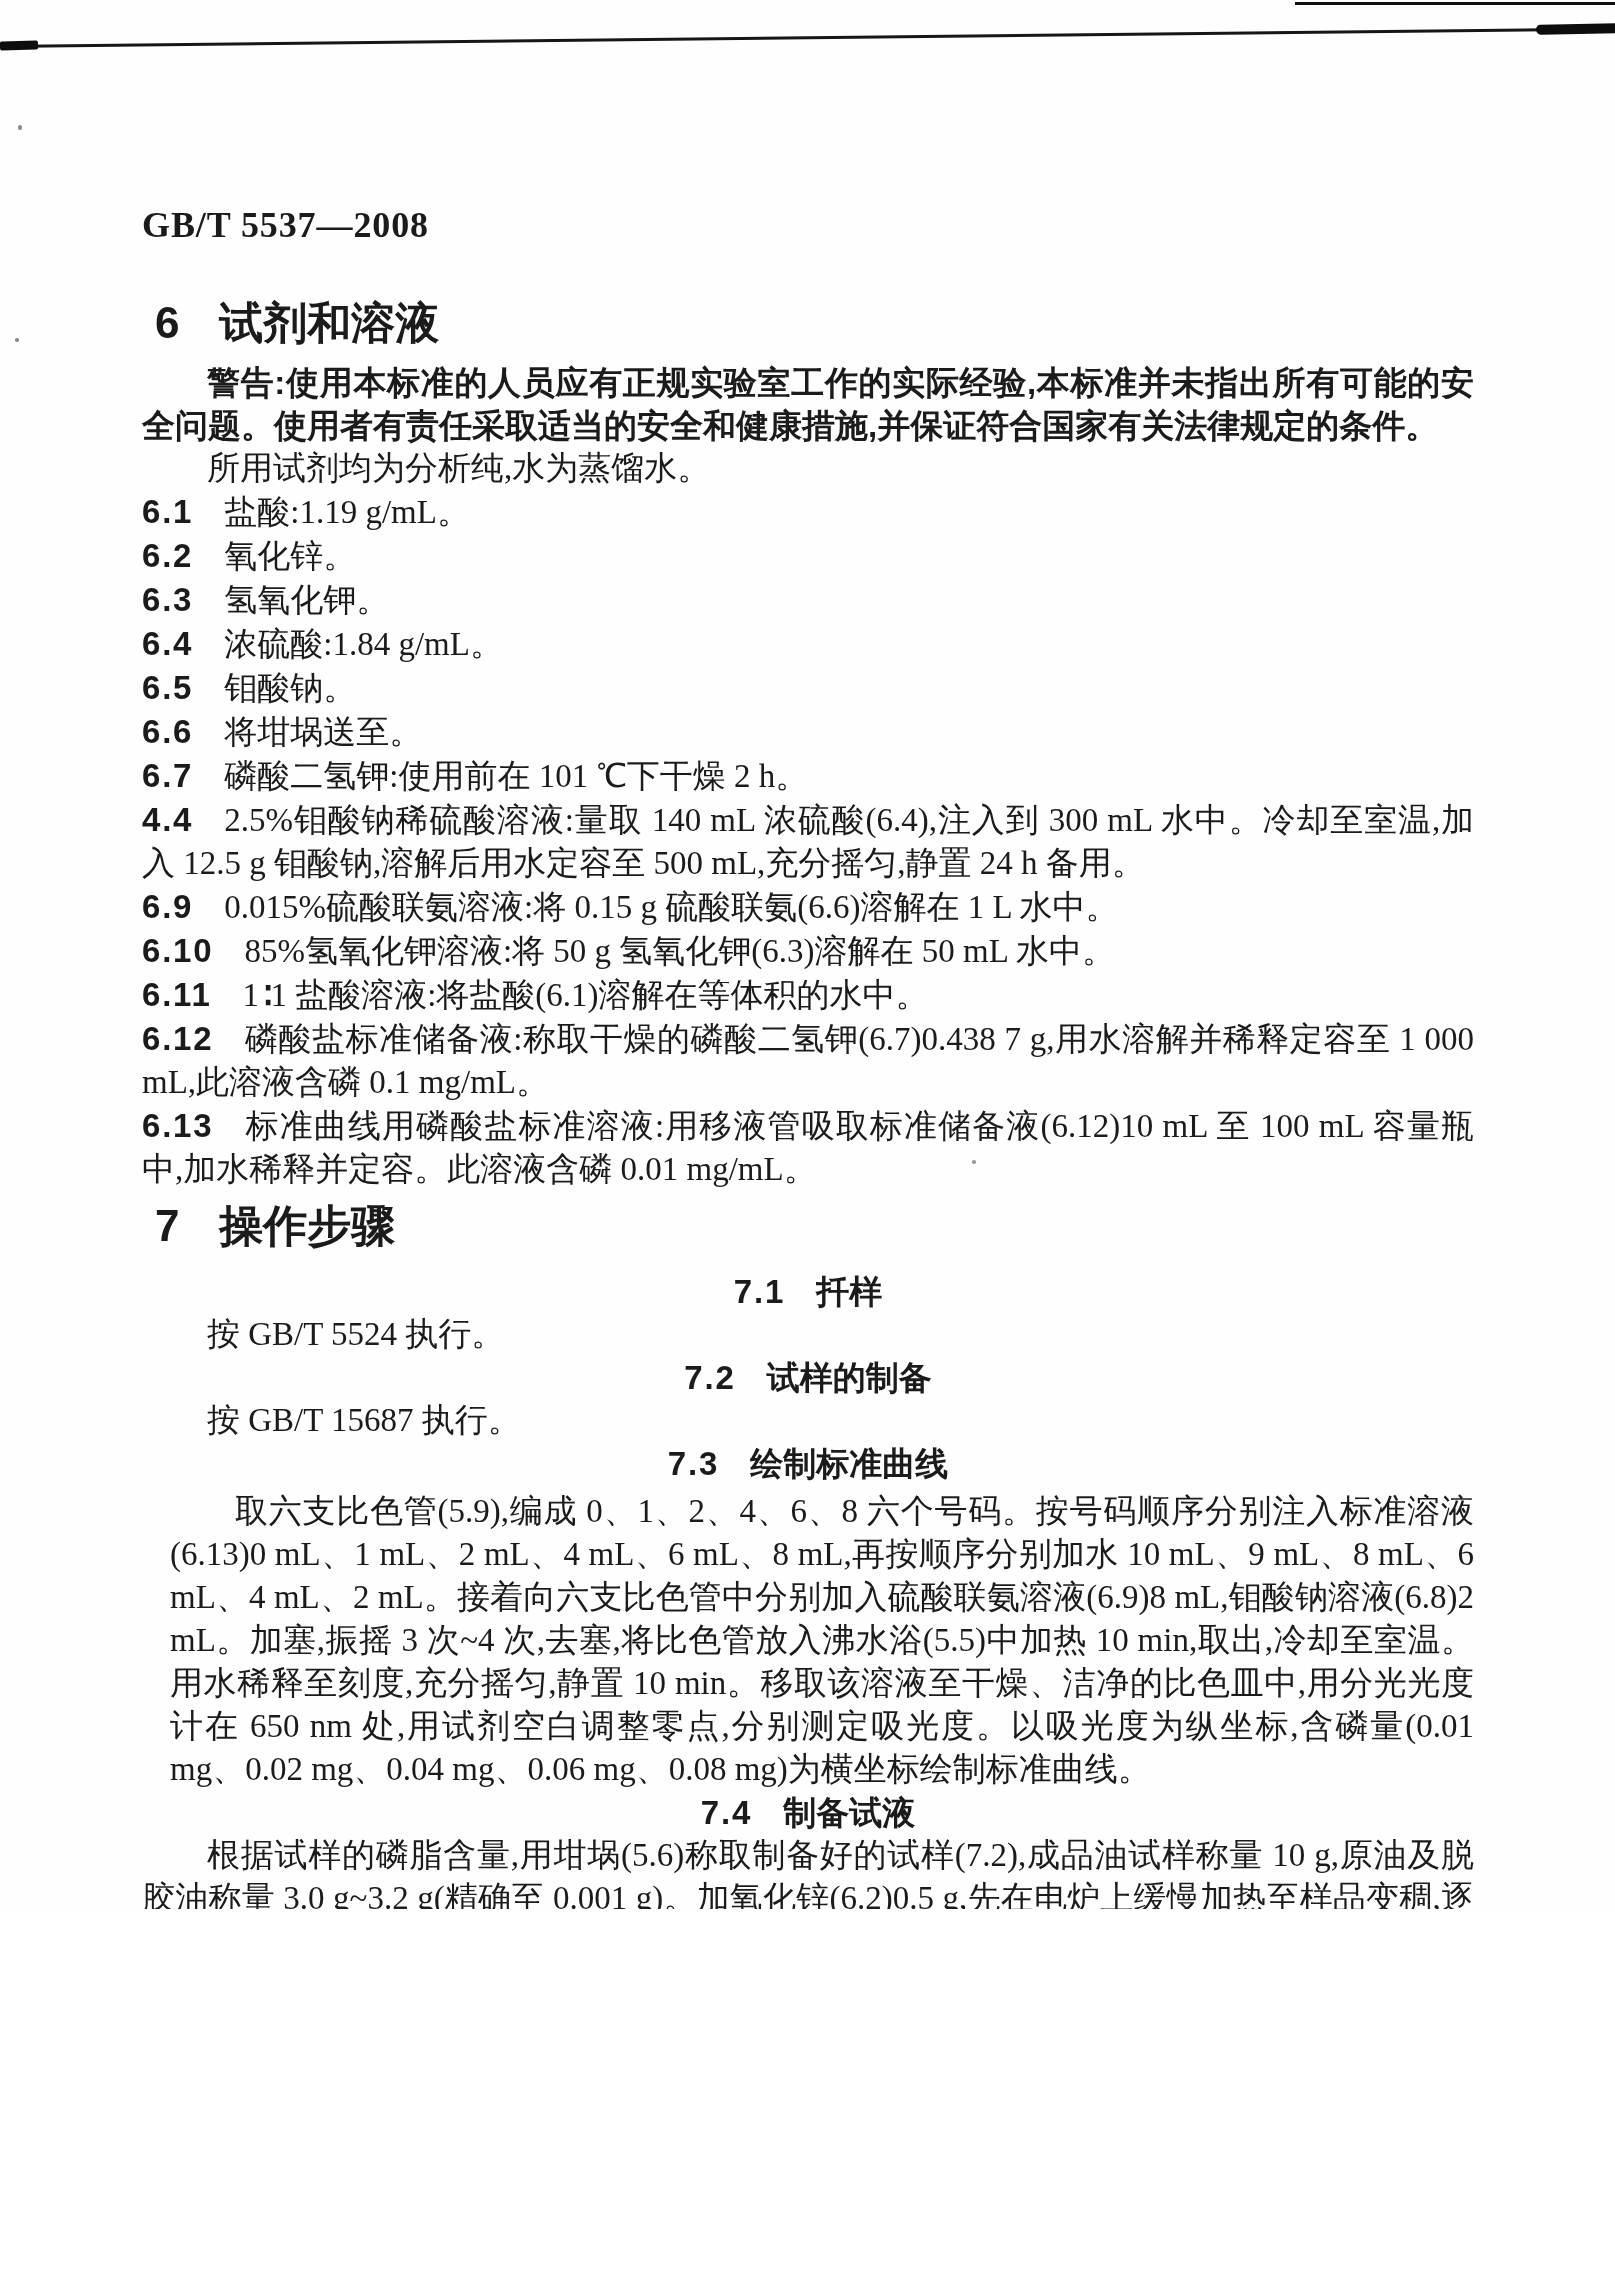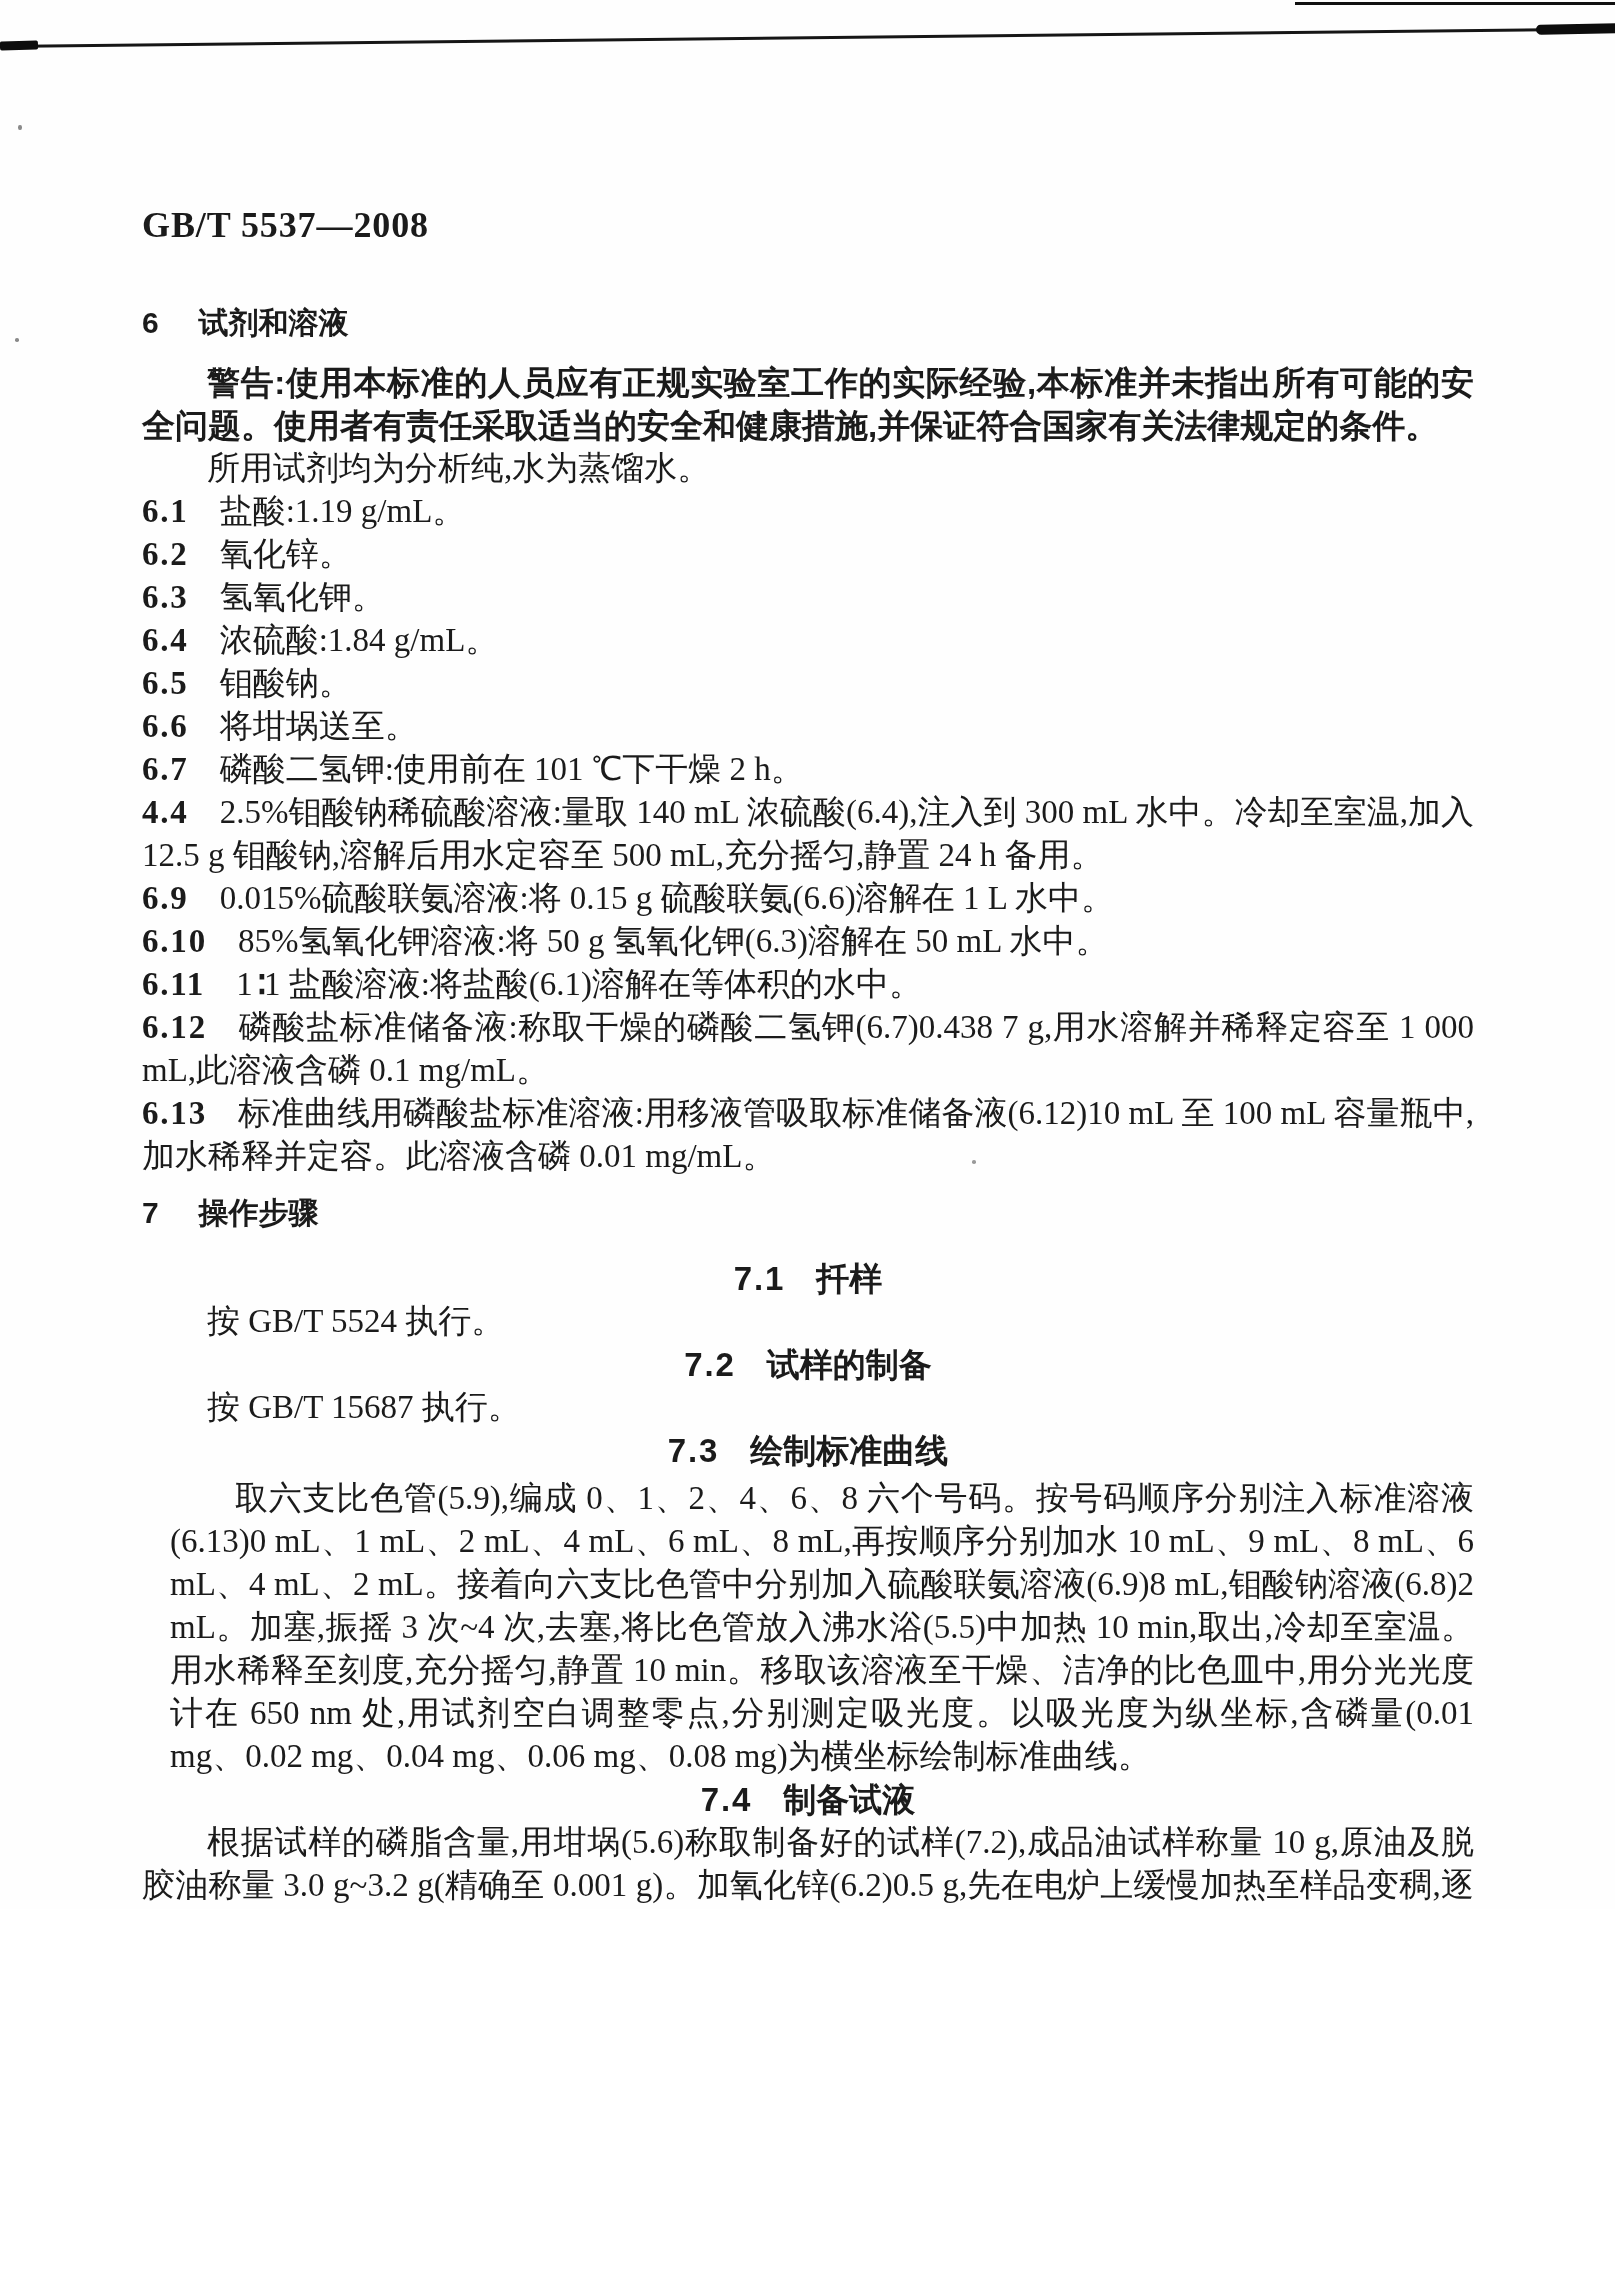--- a/index.html
+++ b/index.html
@@ -52,22 +52,22 @@
     font-family: "Liberation Serif", serif;
     font-weight: 700;
     font-size: 36px; line-height: 43px;
     letter-spacing: 0.9px;
     margin: 0 0 54px 0;
   }
 
   .sec-head {
     font-family: "Liberation Sans", sans-serif;
     font-weight: 700;
-    font-size: 30px; line-height: 43px;
-    margin: 0;
+    font-size: 44px; line-height: 43px;
+    margin: 13px;
   }
   .sec-head-6 { margin-bottom: 17px; }
   .sec-head-7 { margin-top: 12.7px; margin-bottom: 23.5px; }
   .sub-head {
     font-family: "Liberation Sans", sans-serif;
     font-weight: 700;
     font-size: 33px; line-height: 43px;
     margin: 0;
     text-align: center;
   }
@@ -78,21 +78,21 @@
   p { margin: 0; }
   .warning {
     font-family: "Liberation Sans", sans-serif;
     font-weight: 700;
     text-indent: 65px;
     text-align: justify;
   }
   .note-line { text-indent: 65px; }
   .item { text-align: justify; }
   .item .num {
-    font-family: Liberation Serif, serif;
+    font-family: Liberation Sans, sans-serif;
     font-weight: 700;
     margin-right: 31px;
   }
   .para {
     text-indent: 65px;
     text-align: justify;
   }
   .para-73 { margin-top: 4.5px; margin-left: 28px; }
 
   .page-number {

